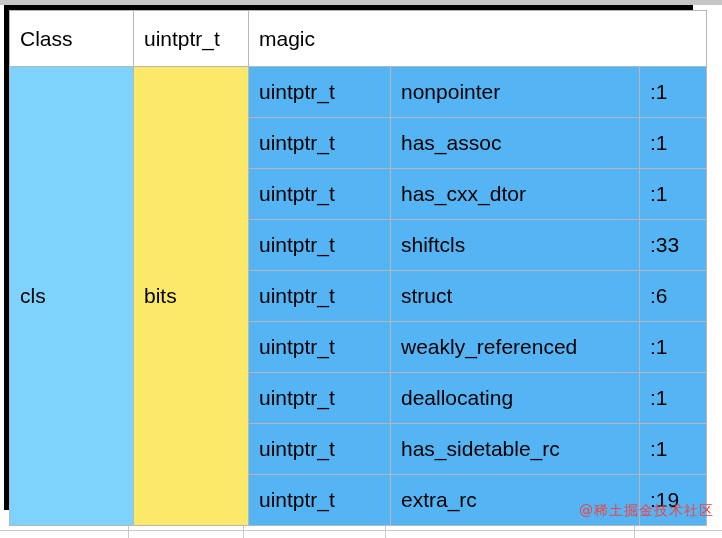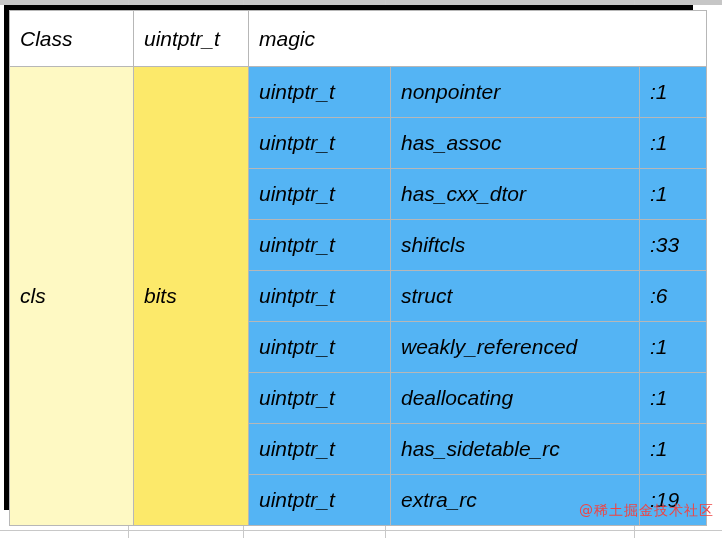--- a/index.html
+++ b/index.html
@@ -46,21 +46,20 @@
   
   #struct-table {
     position: absolute;
     left: 4px;
     top: 5px;
     width: 689px;
     height: 505px;
     border: 5px solid #000000;
     box-sizing: border-box;
     background: #ffffff;
-    font-style: italic;
   }
   .tbl {
     width: 100%;
     height: 100%;
     border-collapse: collapse;
     table-layout: fixed;
   }
   .tbl td {
     padding: 0 10px;
     vertical-align: middle;
@@ -71,21 +70,21 @@
     overflow: hidden;
     white-space: nowrap;
   }
   
   .hdr td {
     background: #ffffff;
     height: 55px;
   }
   
   td.cls-cell {
-    background: #fef9c3;
+    background: #7dd3fc;
     vertical-align: middle;
   }
   td.bits-cell {
     background: #fce96a;
     vertical-align: middle;
   }
   td.blue {
     background: #54b4f4;
     height: 50px;
   }

